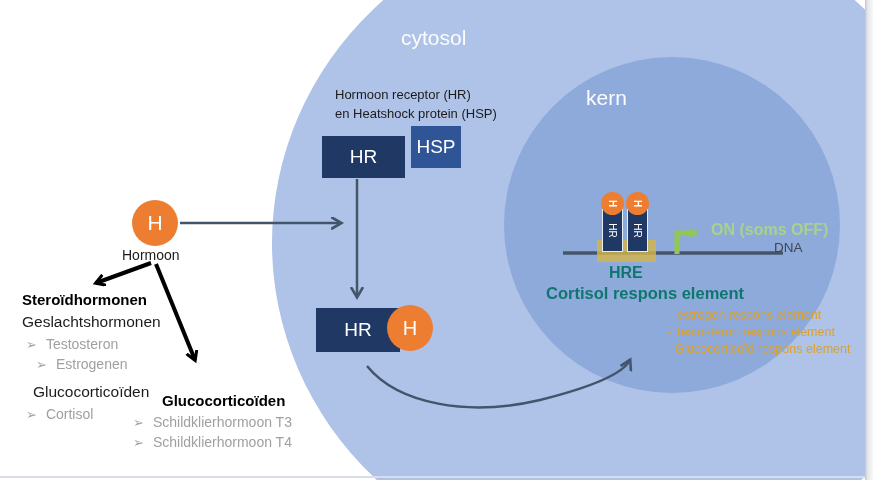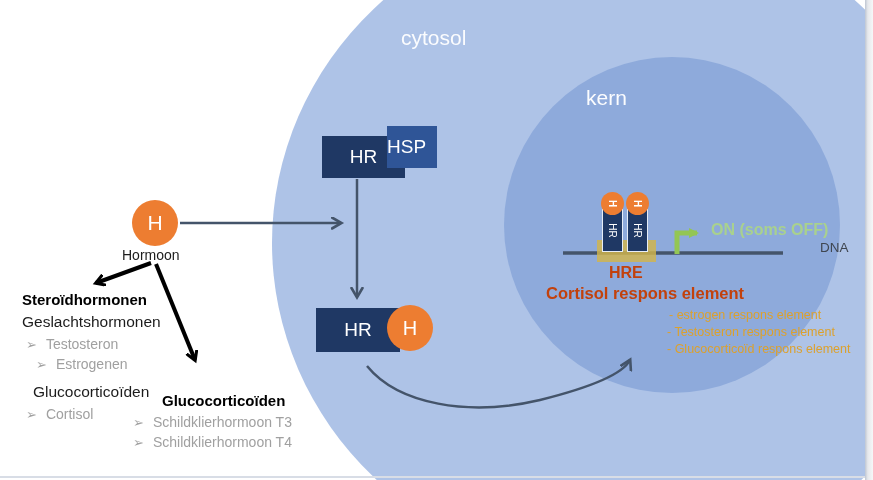--- a/index.html
+++ b/index.html
@@ -14,38 +14,38 @@
   .edge-strip{left:865px;top:0;width:8px;height:480px;
     background:linear-gradient(to right,#bfc6d2 0%,#e6e8ec 35%,#f6f7f8 100%);z-index:6;}
   .bottom-line{left:0;top:476px;width:865px;height:2px;background:#d8dde6;z-index:5;}
   svg.overlay{position:absolute;left:0;top:0;z-index:3;}
   
   .t{position:absolute;white-space:nowrap;z-index:4;}
   .white-big{font-size:21px;color:#fbfcfe;}
   .caption{font-size:13px;color:#1c1c1c;line-height:19px;}
   .navy-box{background:#1F3864;display:flex;align-items:center;justify-content:center;
     color:#fff;font-size:19px;}
-  .hsp-box{background:#2F5597;display:flex;align-items:center;
-    color:#fff;font-size:19px;}
+  .hsp-box{background:#2F5597;display:flex;align-items:center;justify-content:center;
+    color:#fff;font-size:19px;margin-left:24px;}
   .orange-circle{background:#ED7D31;border-radius:50%;display:flex;align-items:center;
     justify-content:center;color:#fff;font-size:20px;}
   .black-label{font-size:14px;color:#1c1c1c;}
   .list-h-bold{font-size:15px;font-weight:bold;color:#000;}
   .list-h{font-size:15.5px;color:#1c1c1c;}
   .list-item{font-size:14px;color:#A0A0A0;}
   .list-item .bullet{margin-right:9px;font-size:13px;}
   .mini-circle{background:#ED7D31;border-radius:50%;display:flex;align-items:center;
     justify-content:center;}
   .mini-circle span{display:block;transform:rotate(90deg);color:#fff;font-size:10px;font-weight:bold;}
   .mini-box{background:#1F3864;border:1px solid #e6ecf6;display:flex;align-items:center;
     justify-content:center;box-sizing:border-box;}
   .mini-box span{display:block;transform:rotate(90deg);color:#fff;font-size:10px;}
   .on-label{font-size:16px;font-weight:bold;color:#A9D18E;}
   .dna-label{font-size:13.5px;color:#3F4650;}
-  .gold-big{font-size:16px;font-weight:bold;color:#c2410c;}
+  .gold-big{font-size:16px;font-weight:bold;color:#0f766e;}
   .gold-item{font-size:12.5px;color:#DCA12D;}
 </style>
 </head>
 <body>
 
 <div class="stage">
 
   <div class="el cytosol"></div>
   <div class="el nucleus"></div>
 
@@ -77,20 +77,24 @@
 
     <path d="M367,366 C398,404 468,417 540,400 C600,385 624,372 630,360" fill="none" stroke="#44546A" stroke-width="2.5" marker-end="url(#mSlateBig)"></path>
 
     <line x1="151" y1="263" x2="96" y2="283" stroke="#000" stroke-width="4" marker-end="url(#mBlack)"></line>
     <line x1="156" y1="264" x2="195" y2="360" stroke="#000" stroke-width="4" marker-end="url(#mBlack)"></line>
   </svg>
 
   <div class="t white-big" style="left:401px;top:26px">cytosol</div>
   <div class="t white-big" style="left:586px;top:86px">kern</div>
 
+  <div class="t caption" style="left:335px;top:85px">
+    <div>Hormoon receptor (HR)</div>
+    <div>en Heatshock protein (HSP)</div>
+  </div>
   <div class="t navy-box" style="left:322px;top:136px;width:83px;height:42px">
     <span>HR</span>
   </div>
   <div class="t hsp-box" style="left:387px;top:126px;width:50px;height:42px">
     <span>HSP</span>
   </div>
 
   <div class="t orange-circle" style="left:132px;top:200px;width:46px;height:46px;font-size:21px">
     <span>H</span>
   </div>
@@ -130,21 +134,21 @@
     <span>HR</span>
   </div>
   <div class="t mini-circle" style="left:601px;top:192px;width:23px;height:23px">
     <span>H</span>
   </div>
   <div class="t mini-circle" style="left:626px;top:192px;width:23px;height:23px">
     <span>H</span>
   </div>
 
   <div class="t on-label" style="left:711px;top:221px">ON (soms OFF)</div>
-  <div class="t dna-label" style="left:820px;top:240px">DNA</div>
+  <div class="t dna-label" style="left:774px;top:240px">DNA</div>
   <div class="t gold-big" style="left:609px;top:264px">HRE</div>
   <div class="t gold-big" style="left:546px;top:284px;font-size:16.5px">Cortisol respons element</div>
   <div class="t gold-item" style="left:669px;top:308px">- estrogen respons element</div>
   <div class="t gold-item" style="left:667px;top:325px">- Testosteron respons element</div>
   <div class="t gold-item" style="left:667px;top:342px">- Glucocorticoïd respons element</div>
 
   <div class="el bottom-line"></div>
   <div class="el edge-strip"></div>
 </div>
 

